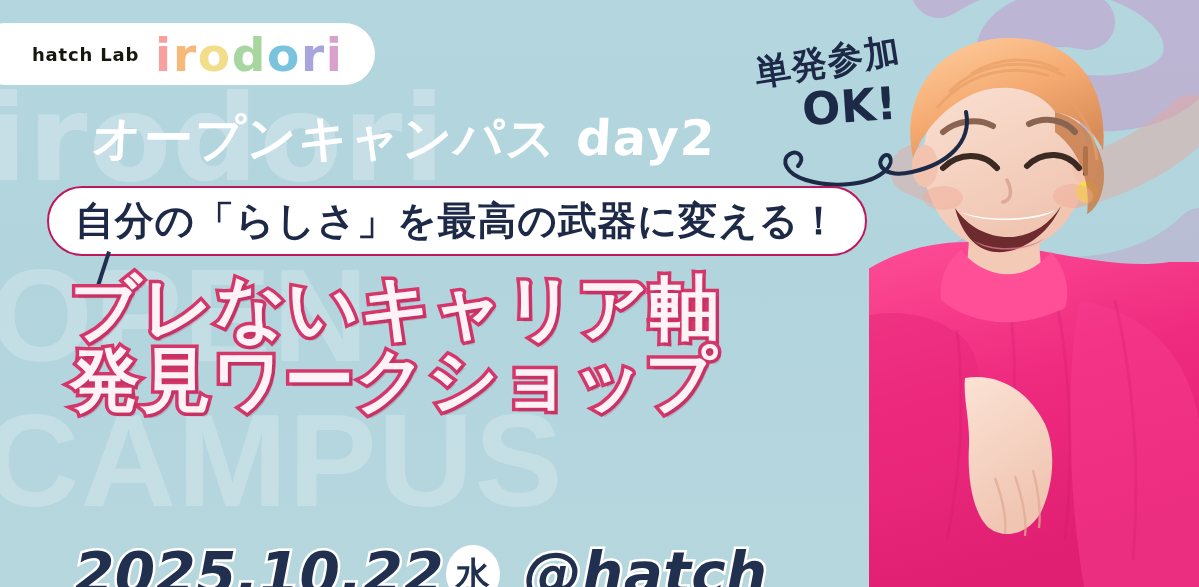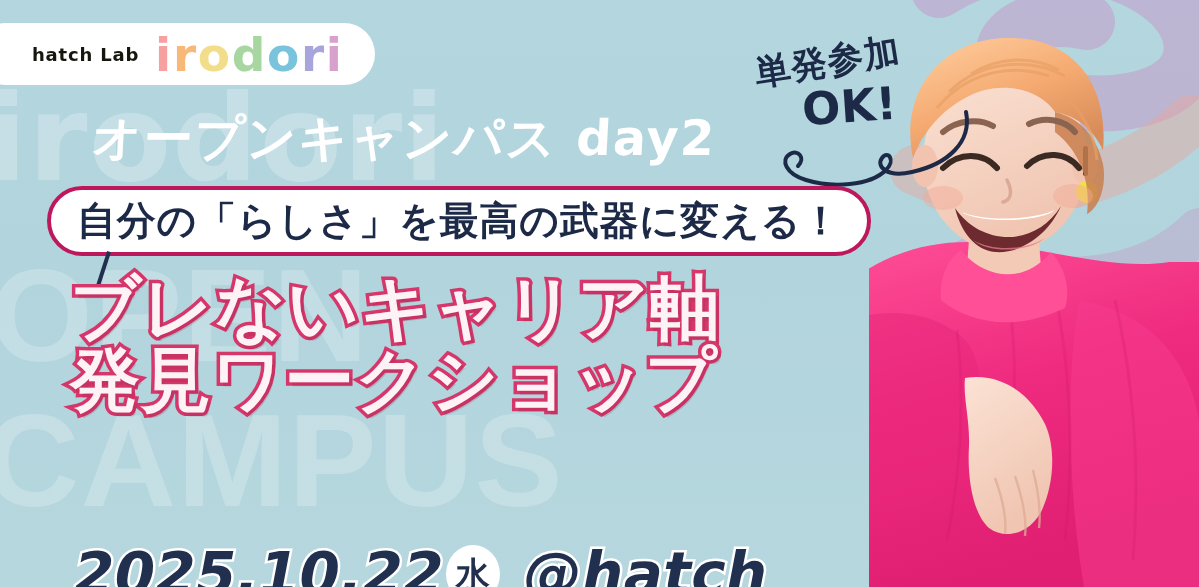--- a/index.html
+++ b/index.html
@@ -114,21 +114,21 @@
     transform:skewX(-3deg);
   }
 
   
   .catch-pill{
     position:absolute;
     left:47px; top:186px;
     height:70px;
     padding:0 26px;
     background:#ffffff;
-    border:4px solid #be185d;
+    border:2px solid #be185d;
     border-radius:38px;
     display:flex;
     align-items:center;
     box-sizing:border-box;
   }
   .catch-text{
     font-size:39px;
     font-weight:700;
     color:#1d2a47;
     letter-spacing:.02em;

